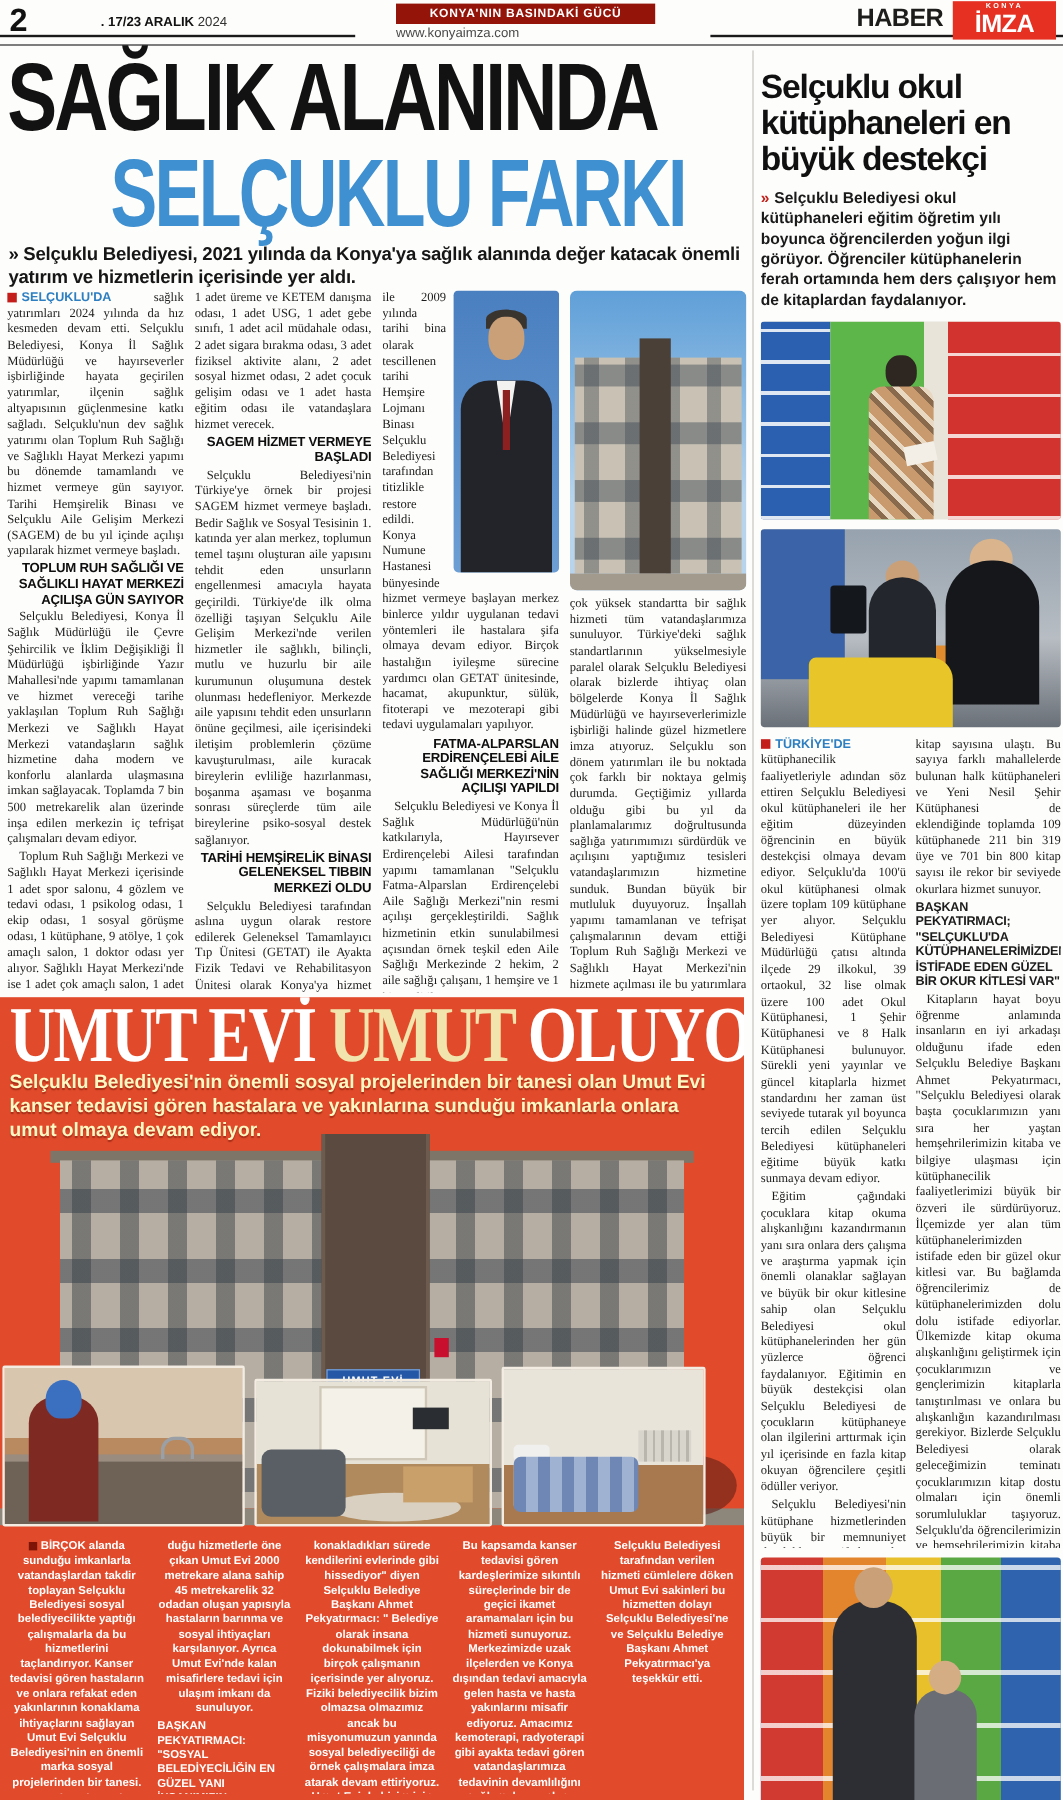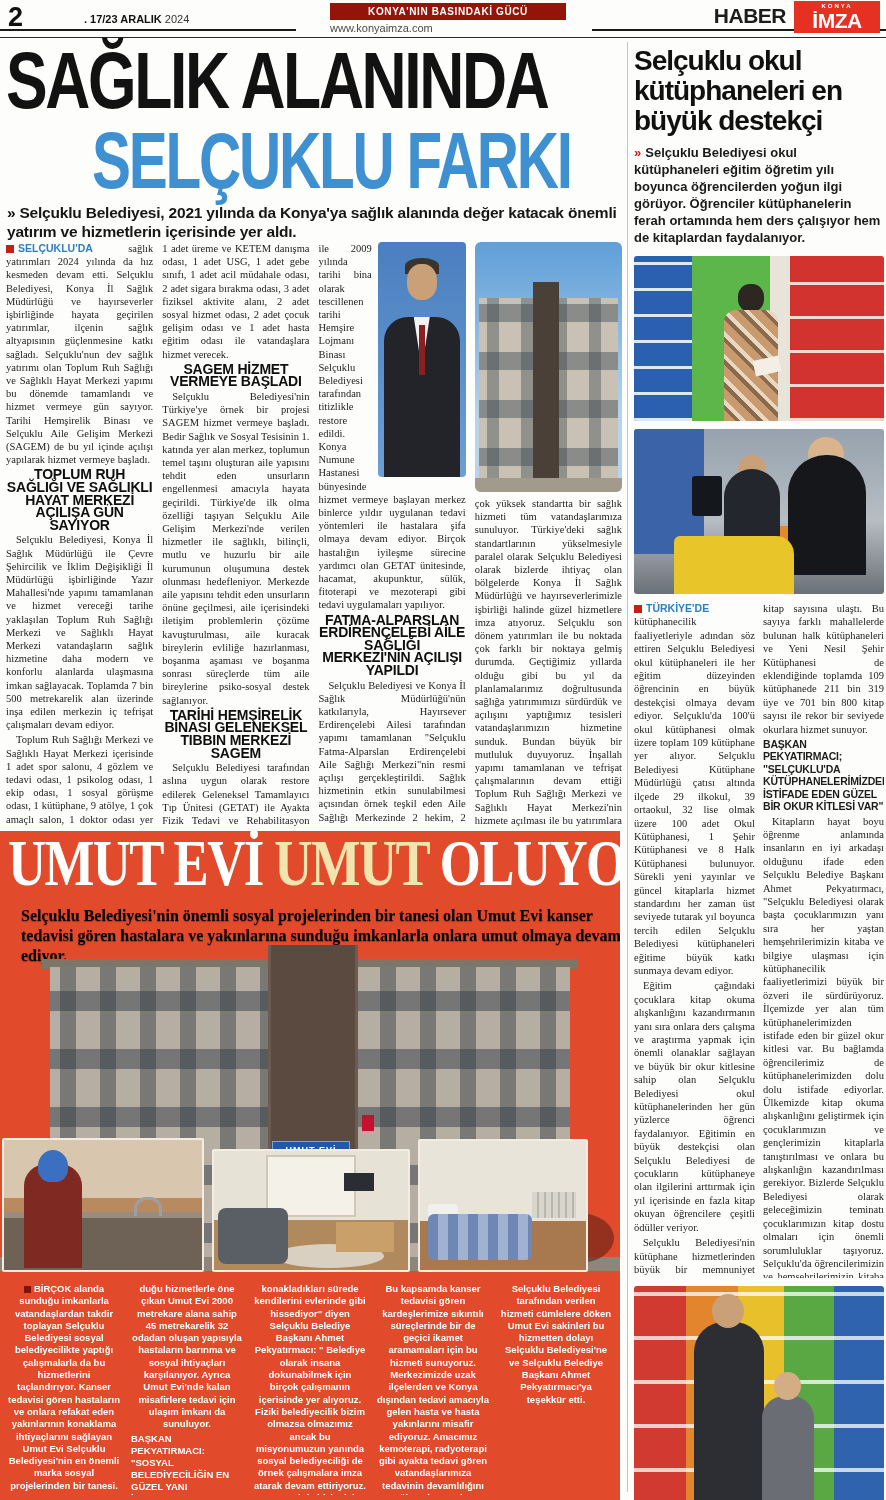--- a/index.html
+++ b/index.html
@@ -9,21 +9,21 @@
   .hdr{position:absolute;left:0;top:0;width:886px;height:40px;}
   .pgnum{position:absolute;left:8px;top:2px;font-family:"Liberation Sans",sans-serif;
          font-weight:700;font-size:27px;color:#111;}
   .datewrap{position:absolute;left:46px;top:13px;font-family:"Liberation Sans",sans-serif;font-size:11px;color:#111;margin-left:38px;}
   .datewrap .dm{font-weight:700;margin-right:3px;}
   .datewrap .db{font-weight:700;}
   .datewrap .dy{font-weight:400;color:#333;margin-left:3px;}
   .hline1{position:absolute;left:0;top:29px;width:296px;height:2px;background:#1a1a1a;}
   .hline2{position:absolute;right:0;top:29px;width:294px;height:2px;background:#1a1a1a;}
   .hline3{position:absolute;left:0;top:37px;width:886px;height:1px;background:#2a2a2a;}
-  .mastbox{position:absolute;left:330px;top:3px;width:236px;height:17px;background:#941409;
+  .mastbox{position:absolute;left:330px;top:3px;width:216px;height:17px;background:#941409;
            color:#fff;font-family:"Liberation Sans",sans-serif;font-weight:700;font-size:10px;
            letter-spacing:.6px;text-align:center;line-height:17px;}
   .mastsite{position:absolute;left:330px;top:22px;width:228px;text-align:left;
             font-family:Liberation Sans, sans-serif;font-size:11px;color:#4a4a4a;}
   .section{position:absolute;right:100px;top:4px;font-family:"Liberation Sans",sans-serif;
            font-weight:700;font-size:21px;letter-spacing:-.5px;color:#1d1d1b;}
   .logo{position:absolute;right:6px;top:1px;width:86px;height:32px;background:#e53022;
         color:#fff;text-align:center;font-family:"Liberation Sans",sans-serif;}
   .logo .big{display:block;font-weight:700;font-size:21px;line-height:20px;margin-top:10px;letter-spacing:-.5px;}
   .logo .small{position:absolute;left:0;right:0;top:2px;font-size:6px;font-weight:700;letter-spacing:2px;}
@@ -37,22 +37,22 @@
   .standfirst{position:absolute;left:7px;top:203px;width:612px;margin:0;
               font-family:"Liberation Sans",sans-serif;font-weight:700;font-size:15.5px;
               line-height:19px;letter-spacing:-.2px;color:#161616;}
   .gg{color:#111;margin-right:4px;font-weight:700;}
   .gg2{color:#c41e1a;margin-right:4px;font-weight:700;}
   
   .cols{position:absolute;left:6px;top:242px;width:616px;height:585px;display:flex;gap:9px;overflow:hidden;}
   .col{flex:1 1 0;font-size:10.5px;line-height:13.2px;text-align:justify;overflow:hidden;}
   .col p{margin:0 0 2px;text-indent:10px;}
   .col p.first{text-indent:0;}
-  .col h4{font-family:"Liberation Sans",sans-serif;font-weight:700;font-size:14px;line-height:12.6px;
-          letter-spacing:-.2px;margin:2px 0;color:#0e0e0e;text-align:center;}
+  .col h4{font-family:"Liberation Sans",sans-serif;font-weight:700;font-size:11px;line-height:12.6px;
+          letter-spacing:-.2px;margin:2px 0;color:#0e0e0e;text-align:right;}
   .sq{display:inline-block;width:8px;height:8px;background:#c41e1a;margin-right:4px;vertical-align:-1px;}
   .leadin{font-family:"Liberation Sans",sans-serif;font-weight:700;font-size:10.5px;color:#2d7fc1;}
   
   .portrait{float:right;width:88px;height:235px;margin:0 0 4px 6px;border-radius:4px;position:relative;
             background:linear-gradient(180deg,#4a7fc0,#6d9fd4);overflow:hidden;}
   .p-head{position:absolute;left:29px;top:22px;width:30px;height:36px;background:#c9a078;border-radius:45%;}
   .p-hair{position:absolute;left:27px;top:16px;width:34px;height:16px;background:#3a342e;border-radius:50% 50% 0 0;}
   .p-body{position:absolute;left:6px;bottom:0;width:76px;height:160px;background:#23242a;border-radius:24px 24px 0 0;}
   .p-shirt{position:absolute;left:36px;bottom:108px;width:16px;height:52px;background:#f2f2f0;
            clip-path:polygon(0 0,100% 0,50% 100%);}
@@ -63,21 +63,21 @@
   .b-main{position:absolute;left:4px;right:4px;bottom:14px;top:56px;background-color:#c9c2b4;
           background-image:repeating-linear-gradient(0deg,transparent 0 12px,rgba(60,72,84,.45) 12px 30px,transparent 30px 48px),
                            repeating-linear-gradient(90deg,transparent 0 8px,rgba(40,52,64,.35) 8px 20px,transparent 20px 34px);}
   .b-core{position:absolute;left:58px;top:40px;bottom:14px;width:26px;background:#4a4038;}
   .b-ground{position:absolute;left:0;right:0;bottom:0;height:14px;background:#a29a8c;}
   
   .vline{position:absolute;left:627px;top:42px;width:1px;height:1450px;background:#c9c6c0;}
   
   .sidebar{position:absolute;left:634px;top:42px;width:250px;}
   .sb-h2{font-family:"Liberation Sans",sans-serif;font-weight:700;font-size:28px;line-height:30px;
-         letter-spacing:-1px;color:#101010;margin:4px 0 8px;}
+         letter-spacing:-1px;color:#101010;margin:16px 0 8px;}
   .sb-stand{font-family:"Liberation Sans",sans-serif;font-weight:700;font-size:13px;line-height:17px;
             color:#1a1a1a;margin:0 0 10px;}
   .sph{width:250px;border-radius:3px;position:relative;overflow:hidden;margin-bottom:8px;}
   .sph1{height:165px;background:#e8e4da;}
   .s1-blue{position:absolute;left:0;top:0;bottom:0;width:58px;background:#2b5fb0;
            background-image:repeating-linear-gradient(0deg,rgba(255,255,255,.85) 0 3px,transparent 3px 26px);}
   .s1-green{position:absolute;left:58px;top:0;bottom:0;width:78px;background:#5cb64a;}
   .s1-red{position:absolute;right:0;top:0;bottom:0;width:94px;background:#d2332e;
           background-image:repeating-linear-gradient(0deg,rgba(255,255,255,.8) 0 3px,transparent 3px 34px);}
   .s1-boy{position:absolute;left:86px;top:28px;width:64px;height:137px;}
@@ -107,22 +107,22 @@
   .s3-man{position:absolute;left:60px;top:36px;width:70px;height:190px;background:#2c2e33;border-radius:30px 30px 0 0;}
   .s3-manh{position:absolute;left:78px;top:8px;width:32px;height:34px;background:#caa078;border-radius:50%;}
   .s3-boy{position:absolute;left:128px;top:110px;width:52px;height:116px;background:#6a6e74;border-radius:22px 22px 0 0;}
   .s3-boyh{position:absolute;left:140px;top:86px;width:27px;height:28px;background:#d4ad84;border-radius:50%;}
   
   .umut{position:absolute;left:0;top:831px;width:620px;height:669px;background:#e14b2b;overflow:hidden;}
   .uv-head{position:absolute;left:8px;top:2px;white-space:nowrap;font-family:Liberation Serif, serif;
            font-weight:700;font-size:66px;line-height:60px;letter-spacing:-2px;}
   .uv-head .inner{display:inline-block;transform:scaleX(.8);transform-origin:0 50%;}
   .uv-head .w{color:#ffffff;} .uv-head .y{color:#f2e4ad;}
-  .uv-stand{position:absolute;left:8px;top:62px;width:600px;margin:13px;color:#000000;
-            font-family:Liberation Serif, serif;font-weight:700;font-size:16px;line-height:20px;
+  .uv-stand{position:absolute;left:8px;top:62px;width:600px;margin:0;color:#fef9c3;
+            font-family:Liberation Sans, sans-serif;font-weight:700;font-size:16px;line-height:20px;
             text-shadow:0 1px 1px rgba(90,10,0,.45);}
   .uv-photo{position:absolute;left:0;top:104px;width:620px;height:336px;}
   .uvb-roof{position:absolute;left:42px;right:42px;top:24px;height:10px;background:#7d7668;}
   .uvb-facade{position:absolute;left:50px;right:50px;top:32px;bottom:14px;background-color:#b6aea2;
       background-image:repeating-linear-gradient(0deg,transparent 0 14px,rgba(52,62,72,.5) 14px 34px,transparent 34px 58px),
                        repeating-linear-gradient(90deg,transparent 0 10px,rgba(30,40,50,.4) 10px 26px,transparent 26px 40px);}
   .uvb-core{position:absolute;left:268px;top:10px;bottom:14px;width:84px;background:#5a4a40;border-left:3px solid #6d5b50;border-right:3px solid #6d5b50;}
   .uvb-sign{position:absolute;left:272px;top:206px;width:76px;height:16px;background:#2457a5;border:1px solid #7da3d8;
             color:#fff;font-family:"Liberation Sans",sans-serif;font-weight:700;font-size:9px;
             line-height:16px;text-align:center;letter-spacing:1px;}
@@ -184,21 +184,21 @@
     <div class="col">
       <p class="first"><span class="sq"></span><span class="leadin">SELÇUKLU'DA</span> <span>sağlık yatırımları 2024 yılında da hız kesmeden devam etti. Selçuklu Belediyesi, Konya İl Sağlık Müdürlüğü ve hayırseverler işbirliğinde hayata geçirilen yatırımlar, ilçenin sağlık altyapısının güçlenmesine katkı sağladı. Selçuklu'nun dev sağlık yatırımı olan Toplum Ruh Sağlığı ve Sağlıklı Hayat Merkezi yapımı bu dönemde tamamlandı ve hizmet vermeye gün sayıyor. Tarihi Hemşirelik Binası ve Selçuklu Aile Gelişim Merkezi (SAGEM) de bu yıl içinde açılışı yapılarak hizmet vermeye başladı.</span></p>
       <h4>TOPLUM RUH SAĞLIĞI VE SAĞLIKLI HAYAT MERKEZİ AÇILIŞA GÜN SAYIYOR</h4>
       <p>Selçuklu Belediyesi, Konya İl Sağlık Müdürlüğü ile Çevre Şehircilik ve İklim Değişikliği İl Müdürlüğü işbirliğinde Yazır Mahallesi'nde yapımı tamamlanan ve hizmet vereceği tarihe yaklaşılan Toplum Ruh Sağlığı Merkezi ve Sağlıklı Hayat Merkezi vatandaşların sağlık hizmetine daha modern ve konforlu alanlarda ulaşmasına imkan sağlayacak. Toplamda 7 bin 500 metrekarelik alan üzerinde inşa edilen merkezin iç tefrişat çalışmaları devam ediyor.</p>
       <p>Toplum Ruh Sağlığı Merkezi ve Sağlıklı Hayat Merkezi içerisinde 1 adet spor salonu, 4 gözlem ve tedavi odası, 1 psikolog odası, 1 ekip odası, 1 sosyal görüşme odası, 1 kütüphane, 9 atölye, 1 çok amaçlı salon, 1 doktor odası yer alıyor. Sağlıklı Hayat Merkezi'nde ise 1 adet çok amaçlı salon, 1 adet röntgen odası, 1 kan alma odası, 1 adet mamografi odası, 1 adet laboratuvar, 2 adet üreme sağlığı ve muayene odası, 1 adet KETEM odası,</p>
     </div>
     <div class="col">
       <p class="first">1 adet üreme ve KETEM danışma odası, 1 adet USG, 1 adet gebe sınıfı, 1 adet acil müdahale odası, 2 adet sigara bırakma odası, 3 adet fiziksel aktivite alanı, 2 adet sosyal hizmet odası, 2 adet çocuk gelişim odası ve 1 adet hasta eğitim odası ile vatandaşlara hizmet verecek.</p>
       <h4>SAGEM HİZMET VERMEYE BAŞLADI</h4>
       <p>Selçuklu Belediyesi'nin Türkiye'ye örnek bir projesi SAGEM hizmet vermeye başladı. Bedir Sağlık ve Sosyal Tesisinin 1. katında yer alan merkez, toplumun temel taşını oluşturan aile yapısını tehdit eden unsurların engellenmesi amacıyla hayata geçirildi. Türkiye'de ilk olma özelliği taşıyan Selçuklu Aile Gelişim Merkezi'nde verilen hizmetler ile sağlıklı, bilinçli, mutlu ve huzurlu bir aile kurumunun oluşumuna destek olunması hedefleniyor. Merkezde aile yapısını tehdit eden unsurların önüne geçilmesi, aile içerisindeki iletişim problemlerin çözüme kavuşturulması, aile kuracak bireylerin evliliğe hazırlanması, boşanma aşaması ve boşanma sonrası süreçlerde tüm aile bireylerine psiko-sosyal destek sağlanıyor.</p>
-      <h4>TARİHİ HEMŞİRELİK BİNASI GELENEKSEL TIBBIN MERKEZİ SAGEM</h4>
+      <h4>TARİHİ HEMŞİRELİK BİNASI GELENEKSEL TIBBIN MERKEZİ OLDU</h4>
       <p>Selçuklu Belediyesi tarafından aslına uygun olarak restore edilerek Geleneksel Tamamlayıcı Tıp Ünitesi (GETAT) ile Ayakta Fizik Tedavi ve Rehabilitasyon Ünitesi olarak Konya'ya hizmet vermeye başlayan Tarihi Hemşirelik Binası'nın resmi açılışı gerçekleştirildi. 1915 yılında inşa edilen ve Konya Kültür Varlıklarını Koruma Bölge Kurulu'nun 3263 sayılı kararı</p>
     </div>
     <div class="col">
       <div class="portrait">
         <div class="p-hair"></div>
         <div class="p-head"></div>
         <div class="p-body"></div>
         <div class="p-shirt"></div>
         <div class="p-tie"></div>
       </div>

